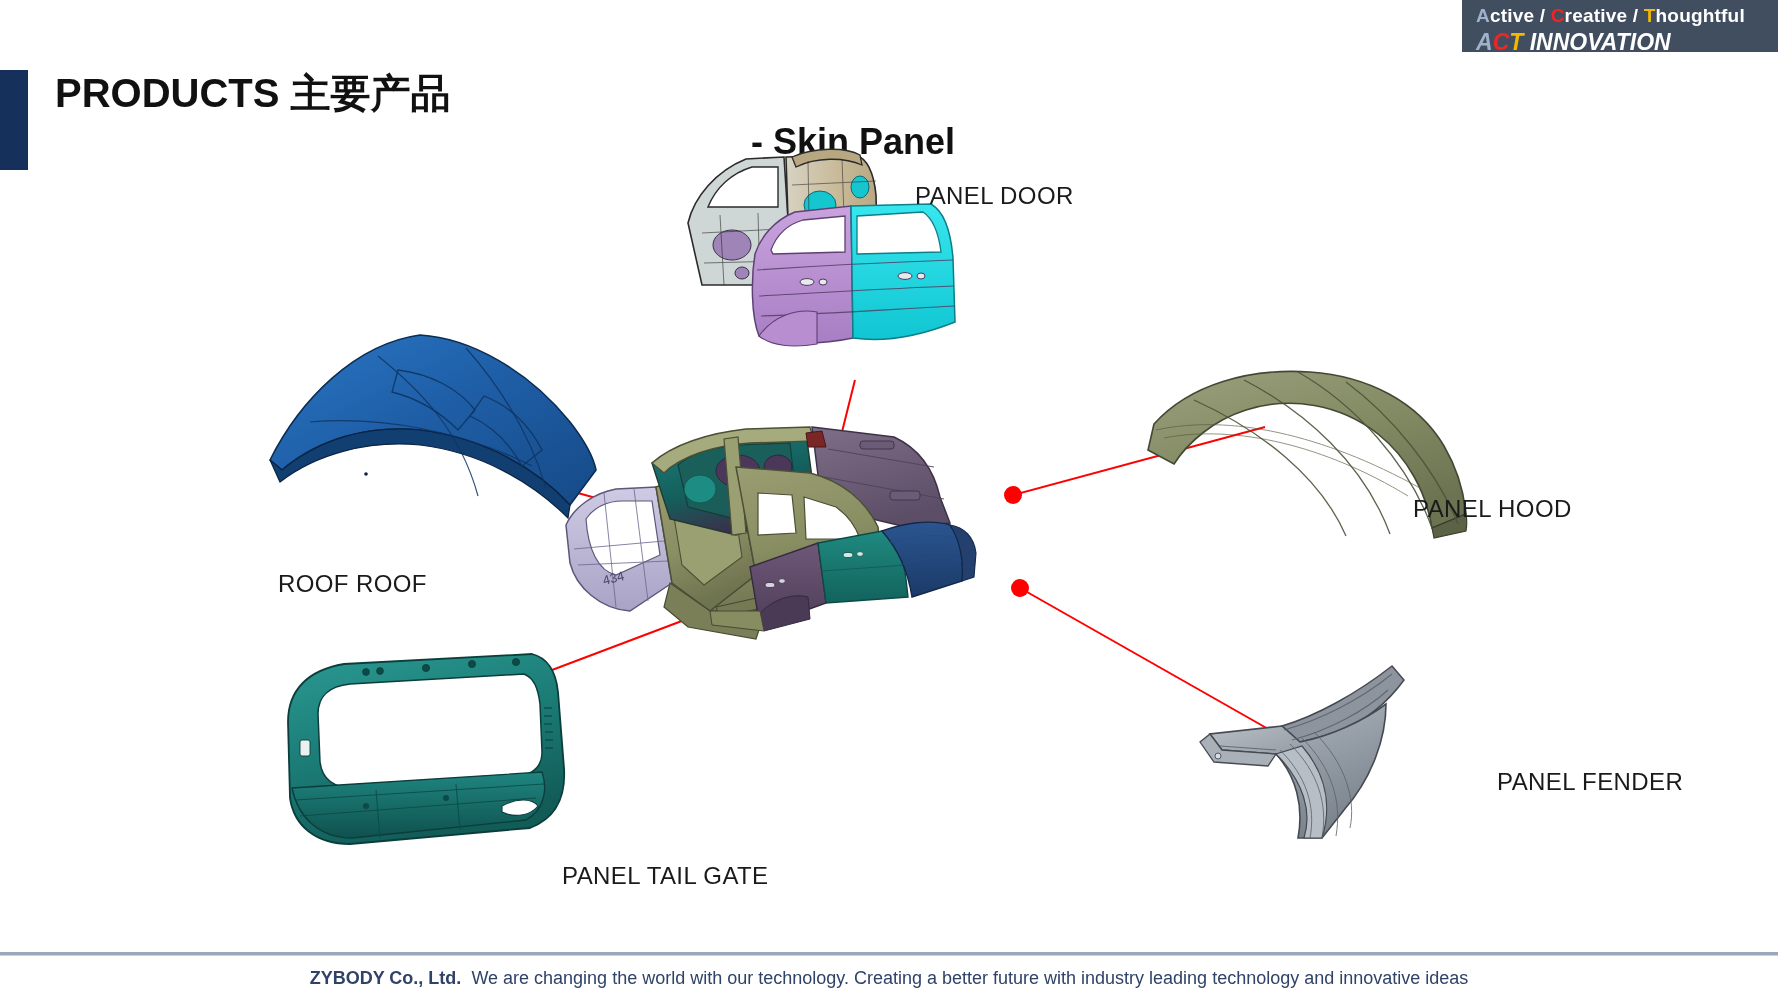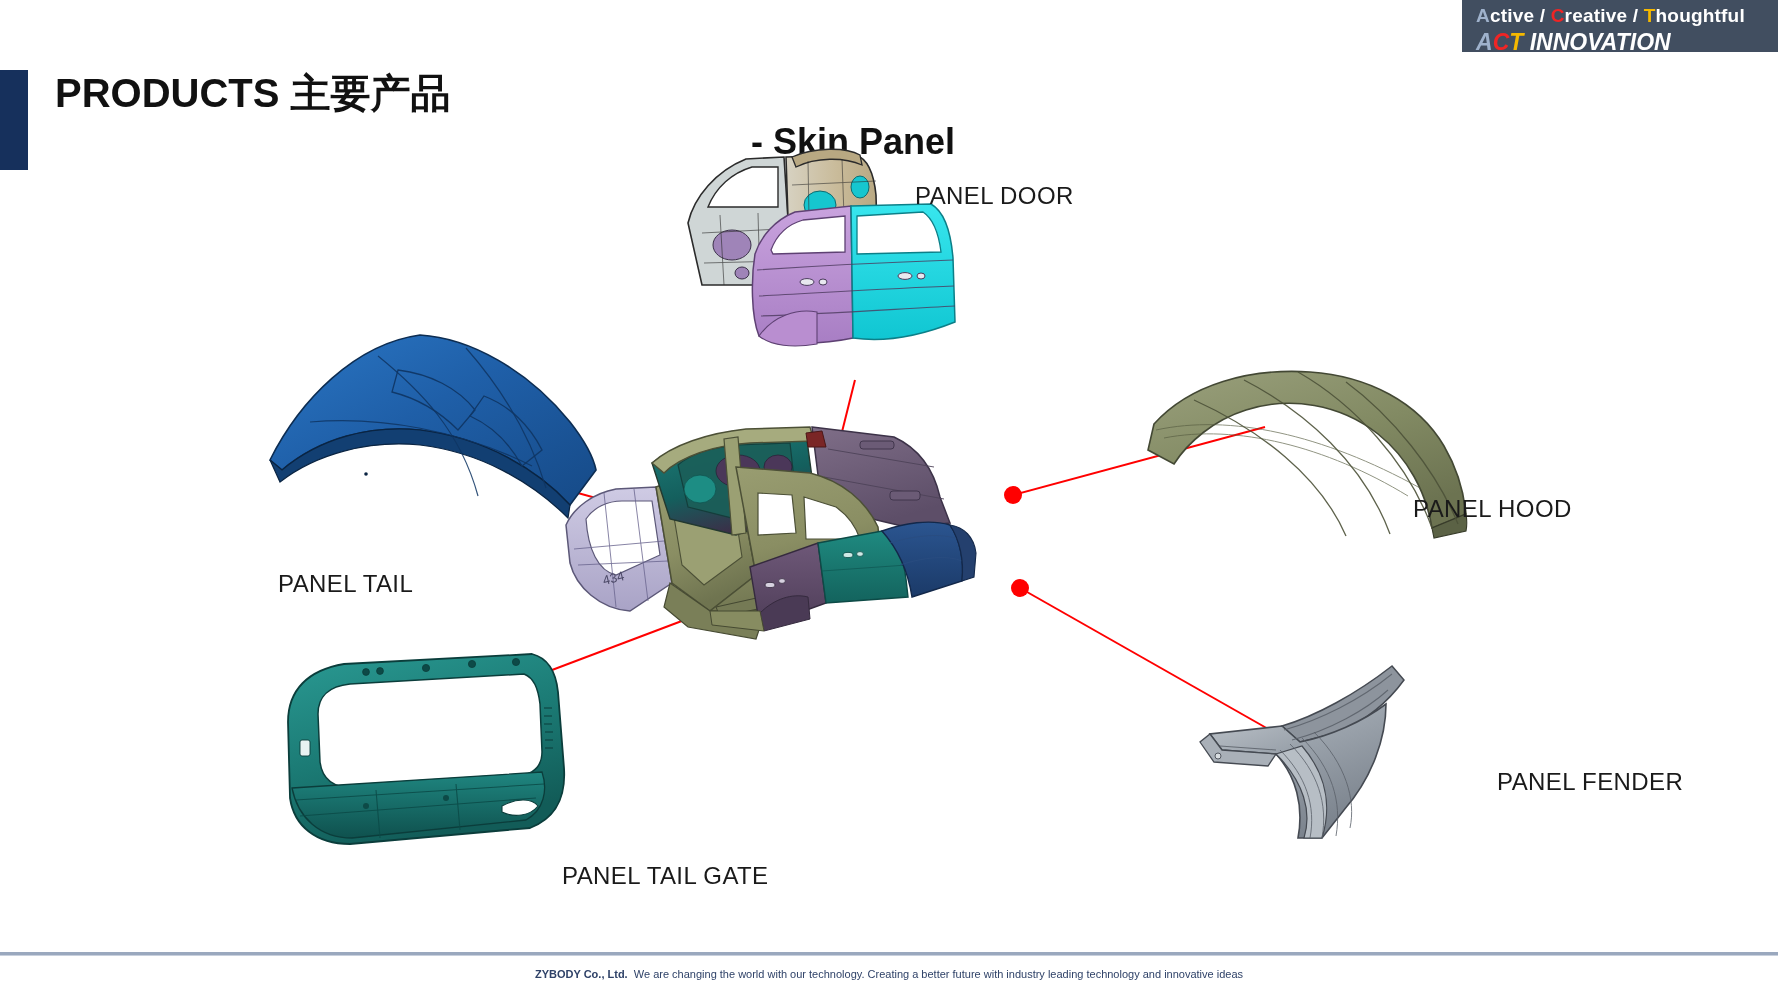--- a/index.html
+++ b/index.html
@@ -56,21 +56,21 @@
 
   
   .footer-rule{
     position:absolute;left:0;top:952px;width:1778px;height:3px;background:#9aa8be;
   }
   .footer-rule2{
     position:absolute;left:0;top:955px;width:1778px;height:1px;background:#c8d0dd;
   }
   .footer-text{
     position:absolute;left:0;top:968px;width:1778px;text-align:center;
-    font-size:11px;color:#2f4268;white-space:nowrap;
+    font-size:18px;color:#2f4268;white-space:nowrap;
   }
   .footer-text b{font-weight:bold;}
 </style>
 </head>
 <body>
 
 <div class="slide">
 
   <div class="logo-box">
     <div class="logo-line1">
@@ -459,21 +459,21 @@
 
       <path d="M 390 110 C 404 112 414 122 416 138 L 414 162 L 402 166 C 404 146 400 126 390 110 Z" fill="#24406e" stroke="#13284a" stroke-width="1.1"></path>
 
       <path d="M 110 168 L 150 196 L 200 212 L 196 224 L 128 212 L 104 192 Z" fill="#7a7f58" stroke="#464a32" stroke-width="1.2"></path>
       <path d="M 150 196 L 200 196 L 204 216 L 152 210 Z" fill="#878c61" stroke="#464a32" stroke-width="1"></path>
     </svg>
   </div>
 
   <div class="plabel" style="left:915px;top:182px;text-align:center;">PANEL DOOR</div>
   <div class="plabel" style="left:1413px;top:495px;">PANEL HOOD</div>
-  <div class="plabel" style="left:278px;top:570px;">PANEL TAIL</div>
+  <div class="plabel" style="left:278px;top:570px;">ROOF ROOF</div>
   <div class="plabel" style="left:1497px;top:768px;">PANEL FENDER</div>
   <div class="plabel" style="left:562px;top:862px;">PANEL TAIL GATE</div>
 
   <div class="footer-rule"></div>
   <div class="footer-rule2"></div>
   <div class="footer-text">
     <b>ZYBODY Co., Ltd.</b>&nbsp;
     <span>We are changing the world with our technology. Creating a better future with industry leading technology and innovative ideas</span>
   </div>
 

